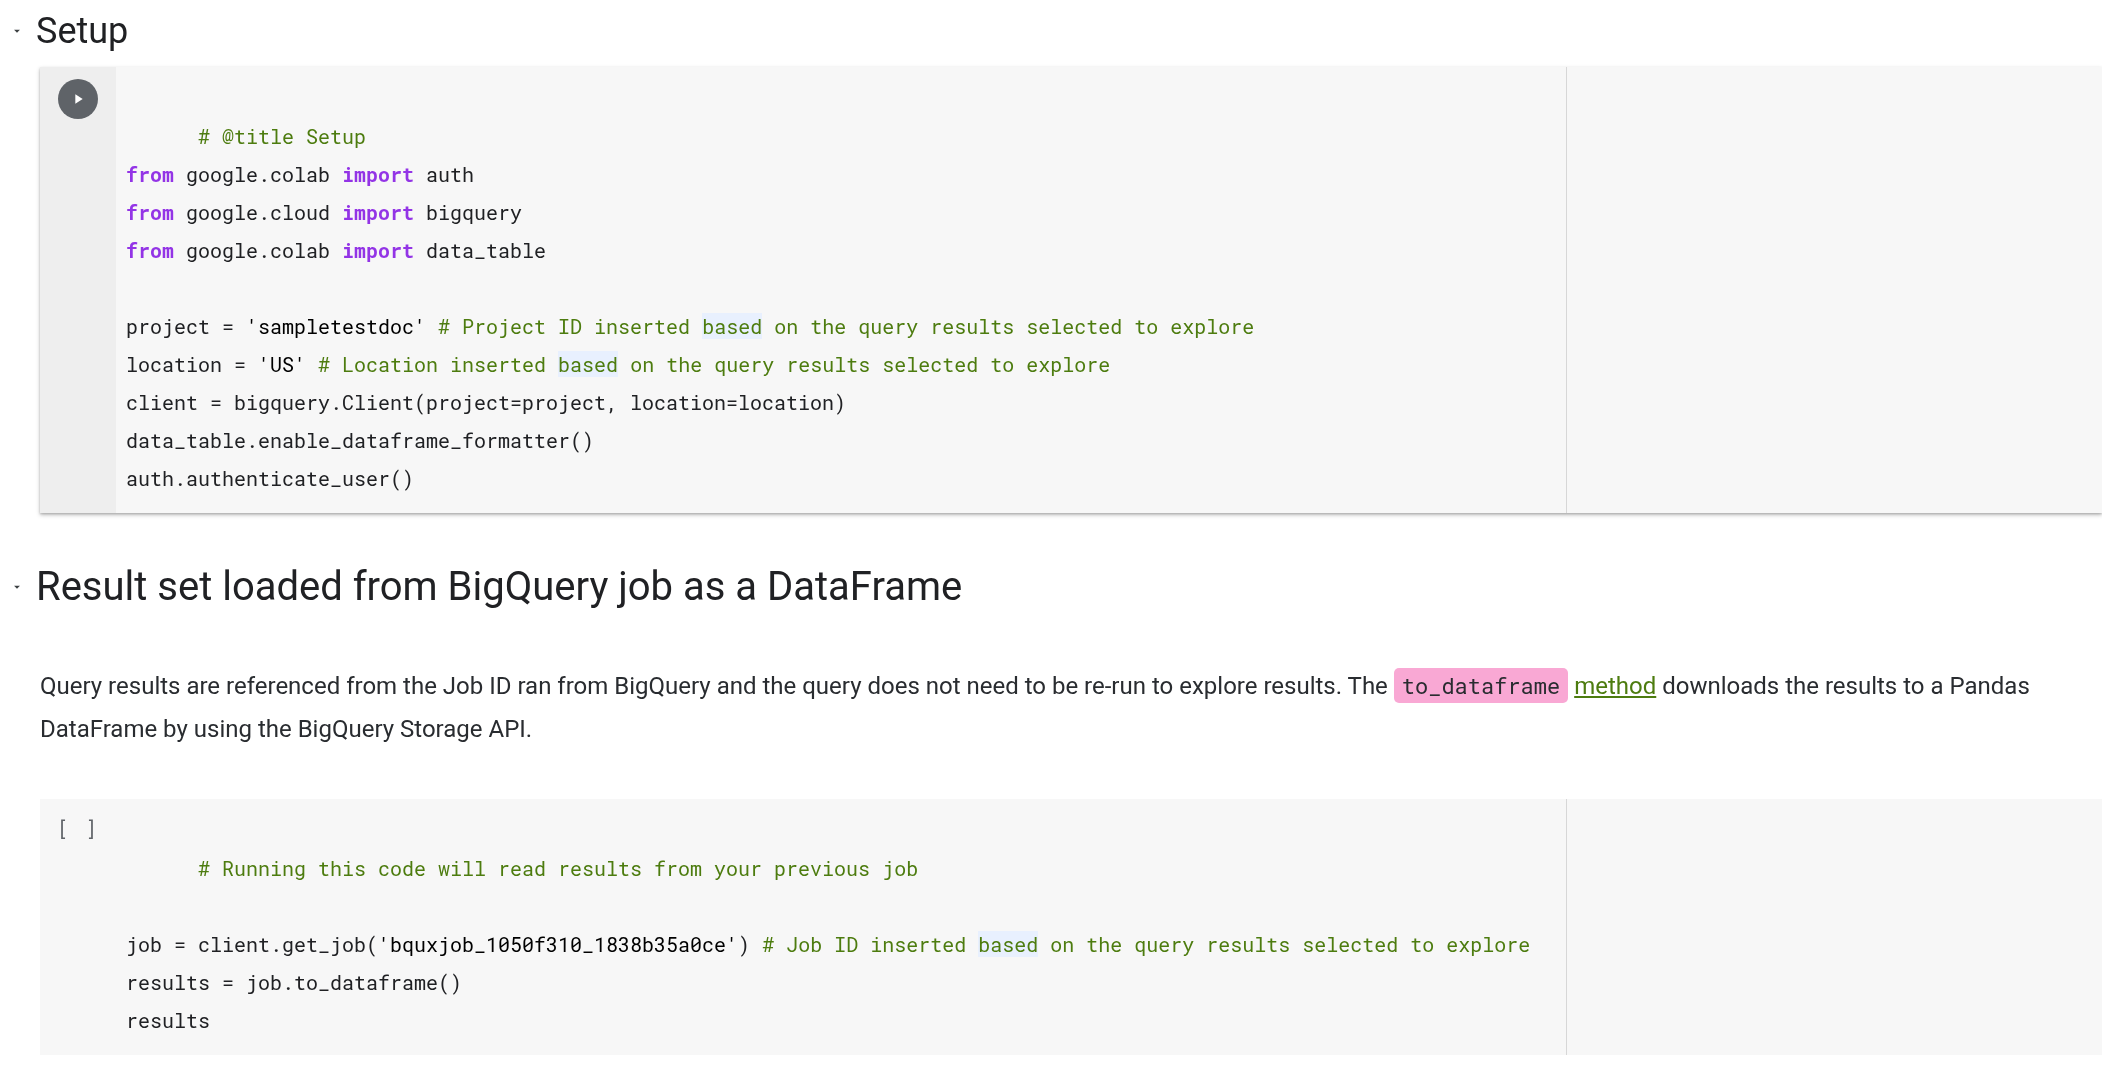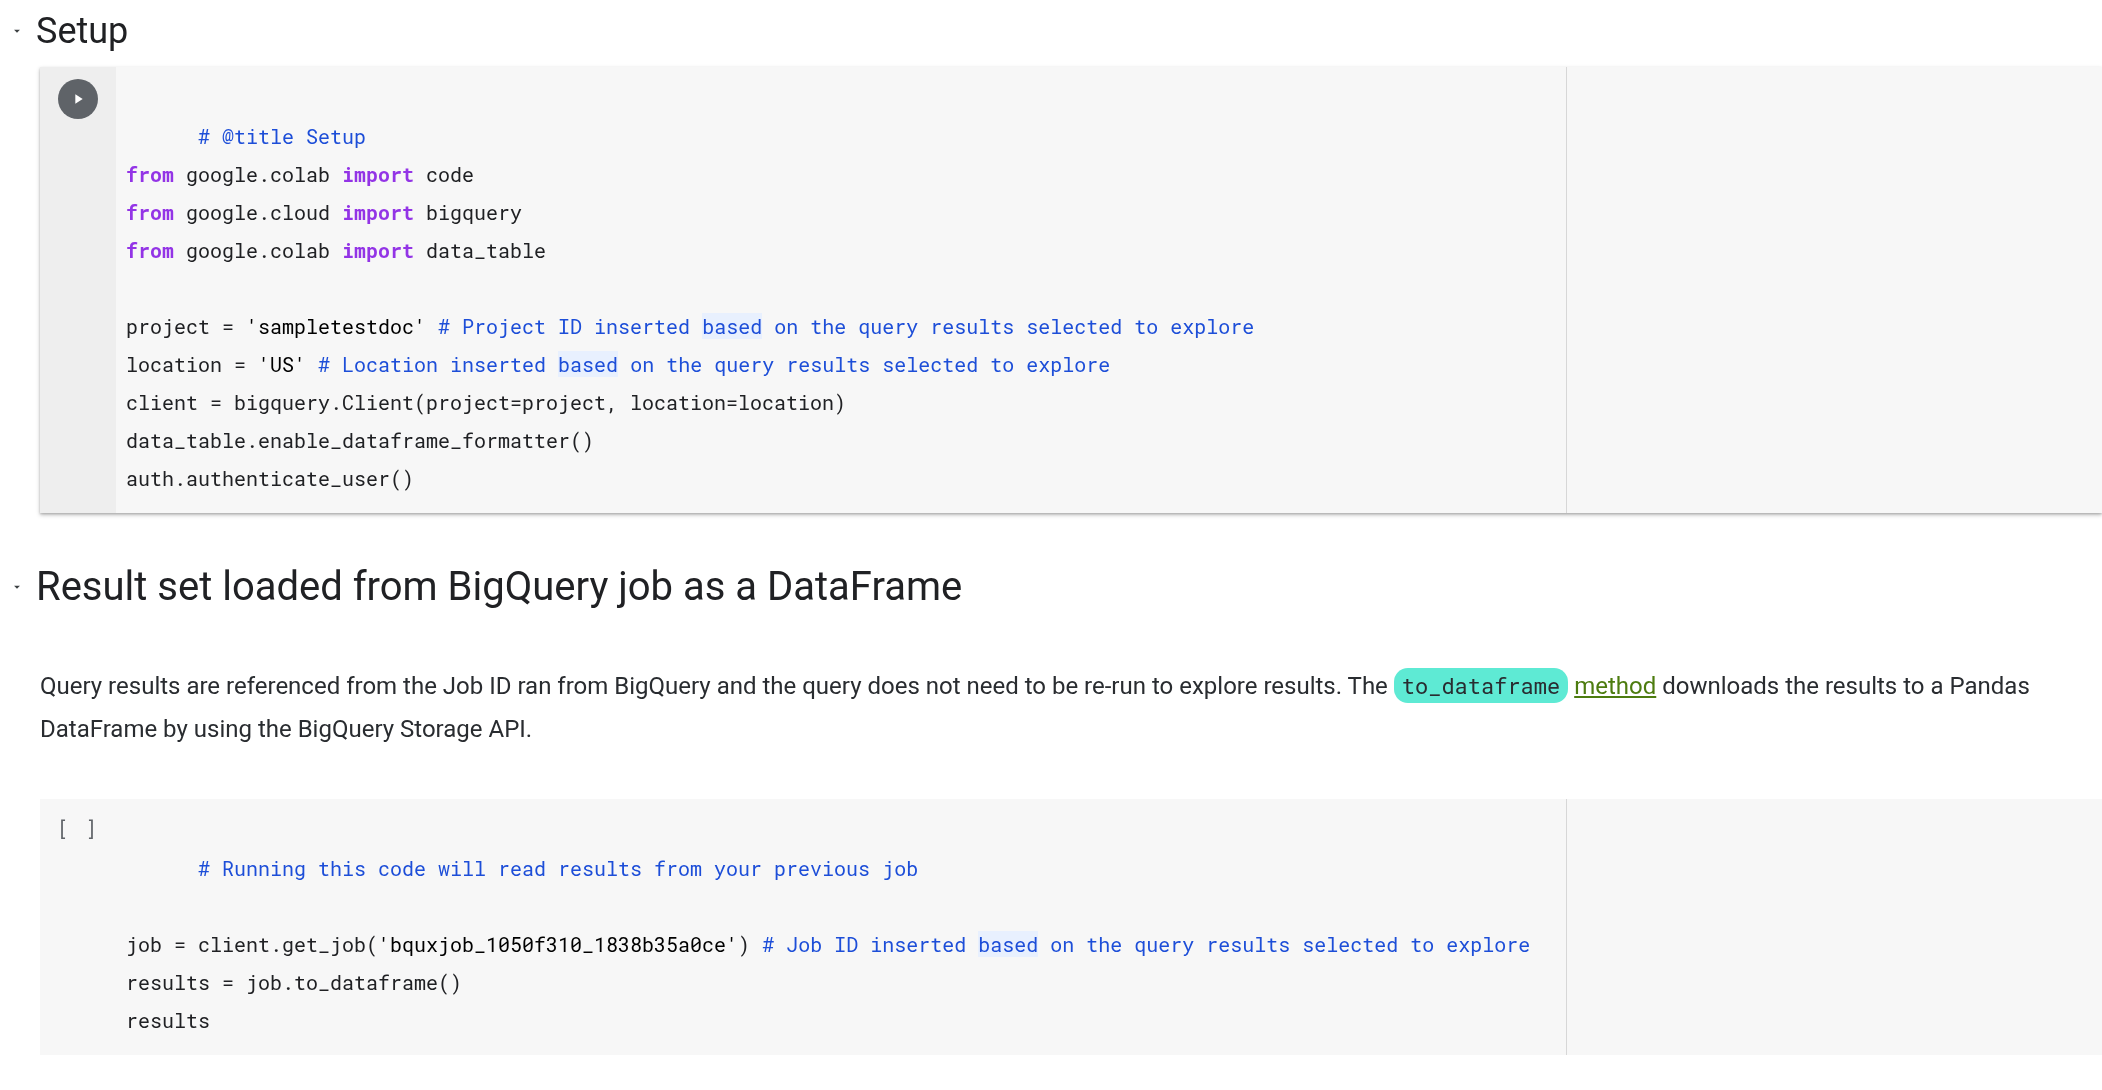--- a/index.html
+++ b/index.html
@@ -94,39 +94,39 @@
   }
   .code-area .ruler {
     position: absolute;
     top: 0;
     bottom: 0;
     left: 1450px;
     width: 0;
     border-left: 1px solid #d7d7d7;
   }
 
-  .tok-comment { color: #1d4ed8; margin-top: 12px; }
+  .tok-comment { color: #4d7c0f; margin-top: 12px; }
   .tok-imp { color: #9334e6; font-weight: 700; }
   .tok-plain { color: #202124; }
   .tok-str { color: #000000; }
   .tok-hl { background: #e8f0fe; border-radius: 0; }
 
   
   .text-block {
     padding: 40px 40px 0 40px;
     font-size: 24px;
     line-height: 1.8;
     color: #292c30;
   }
   .text-block p { margin: 0 0 28px 0; }
   .text-block code {
     font-family: "Roboto Mono", Menlo, Consolas, monospace;
-    background: #5eead4;
+    background: #f9a8d4;
     padding: 3px 8px;
-    border-radius: 14px;
+    border-radius: 5px;
     font-size: 22px;
   }
   .text-block a {
     color: #4d7c0f;
     text-decoration: underline;
   }
 
   .spacer20 { height: 20px; }
   .spacer40 { height: 40px; }
 </style>
@@ -147,21 +147,21 @@
   <div class="code-cell">
     <div class="gutter">
       <div class="run-btn">
         <svg width="16" height="16" viewBox="0 0 24 24">
             <path d="M8 5v14l11-7z"></path>
           </svg>
       </div>
     </div>
     <div class="code-area">
       <div class="ruler"></div><span class="tok-comment"># @title Setup</span>
-<span class="tok-imp">from</span><span class="tok-plain"> google.colab </span><span class="tok-imp">import</span><span class="tok-plain"> code</span>
+<span class="tok-imp">from</span><span class="tok-plain"> google.colab </span><span class="tok-imp">import</span><span class="tok-plain"> auth</span>
 <span class="tok-imp">from</span><span class="tok-plain"> google.cloud </span><span class="tok-imp">import</span><span class="tok-plain"> bigquery</span>
 <span class="tok-imp">from</span><span class="tok-plain"> google.colab </span><span class="tok-imp">import</span><span class="tok-plain"> data_table</span>
 
 <span class="tok-plain">project = </span><span class="tok-str">'sampletestdoc'</span><span class="tok-plain"> </span><span class="tok-comment"># Project ID inserted </span><span class="tok-comment tok-hl">based</span><span class="tok-comment"> on the query results selected to explore</span>
 <span class="tok-plain">location = </span><span class="tok-str">'US'</span><span class="tok-plain"> </span><span class="tok-comment"># Location inserted </span><span class="tok-comment tok-hl">based</span><span class="tok-comment"> on the query results selected to explore</span>
 <span class="tok-plain">client = bigquery.Client(project=project, location=location)</span>
 <span class="tok-plain">data_table.enable_dataframe_formatter()</span>
 <span class="tok-plain">auth.authenticate_user()</span></div>
   </div>
 

